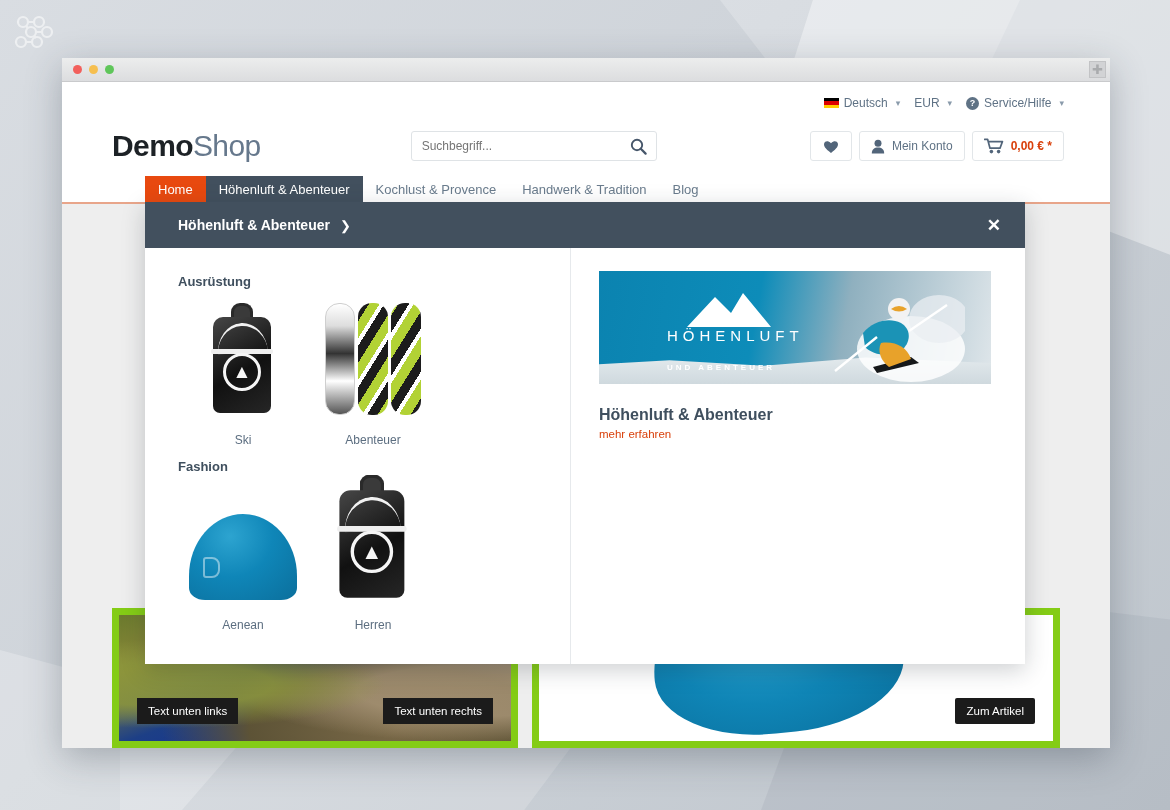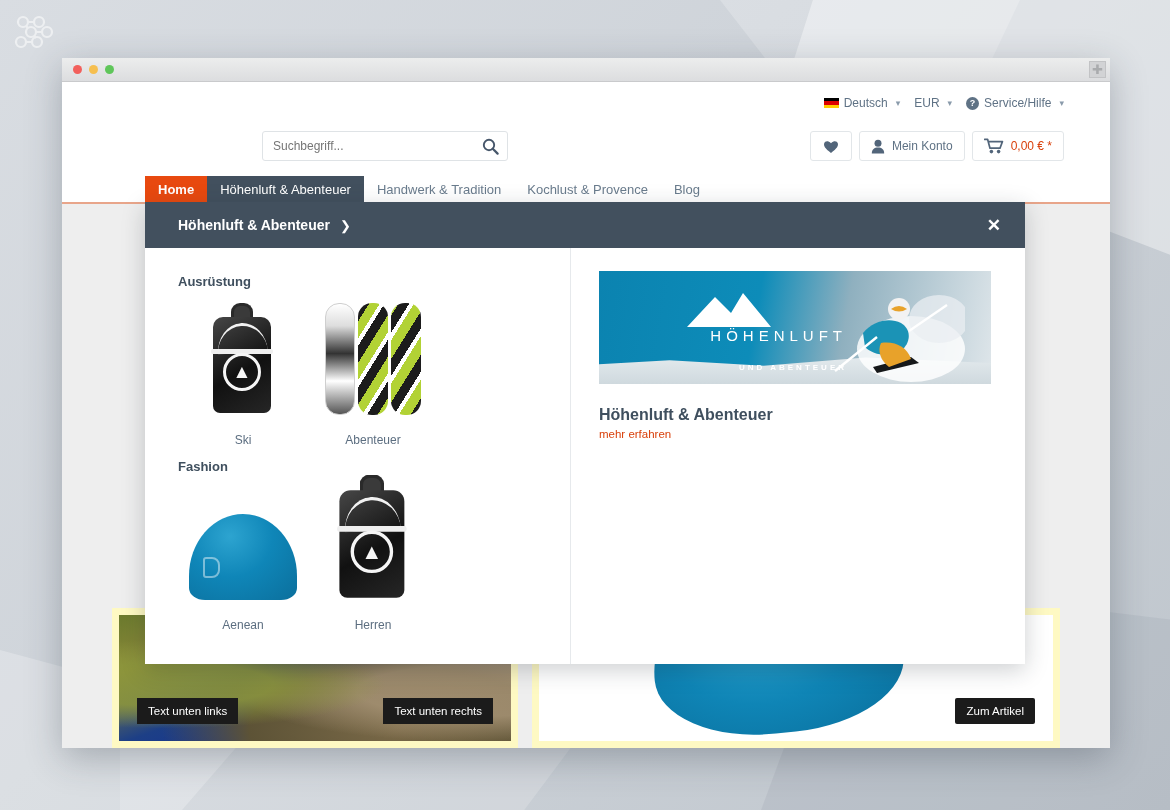--- a/index.html
+++ b/index.html
@@ -123,32 +123,32 @@
     align-items: center; justify-content: center;
   }
   .header-actions { margin-left: auto; display: flex; gap: 7px; }
   .btn-box {
     border: 1px solid #e2e6e9; border-radius: 3px; background: #fff;
     height: 30px; display: flex; align-items: center; gap: 7px;
     padding: 0 11px; cursor: pointer;
     font-size: 12px; color: #5f7285;
   }
   .btn-box.heart { padding: 0 12px; }
-  .cart-price { color: #d9400b; font-weight: normal; font-size: 12px; }
+  .cart-price { color: #d9400b; font-weight: bold; font-size: 12px; }
   
   .mainnav {
     display: flex; align-items: stretch; height: 28px;
     padding-left: 83px; position: relative;
     border-bottom: 2px solid #e8a58a;
   }
   .nav-item {
     display: flex; align-items: center; padding: 0 13px;
     font-size: 13px; color: #6a7c8d; cursor: pointer;
   }
-  .nav-item.active { background: #e8490f; color: #fff; font-weight: bold; }
+  .nav-item.active { background: #e8490f; color: #fff; font-weight: normal; }
   .nav-item.open { background: #42505e; color: #fff; }
   
   .flyout {
     position: absolute;
     left: 83px; top: 120px;
     width: 880px; height: 462px;
     background: #ffffff;
     box-shadow: 0 6px 22px rgba(30,40,50,0.22);
     z-index: 20;
   }
@@ -247,21 +247,21 @@
   .promo-snow {
     position: absolute; left: 0; right: 0; bottom: 0; height: 34px;
     background: linear-gradient(#e8eef1,#cfd9de);
     clip-path: polygon(0% 42%, 18% 30%, 42% 46%, 68% 22%, 100% 38%, 100% 100%, 0% 100%);
   }
   .promo-mountain {
     position: absolute; left: 86px; top: 16px; width: 120px; height: 42px;
   }
   .promo-text {
     position: absolute; left: 68px; top: 56px; color: #fff;
-    text-align: right; width: 180px;
+    text-align: left; width: 180px;
   }
   .promo-text .t1 {
     font-size: 15px; letter-spacing: 5px; font-weight: normal;
   }
   .promo-text .t2 {
     font-size: 8px; letter-spacing: 3px; margin-top: 19px; font-weight: bold;
   }
   .skier {
     position: absolute; right: 26px; top: 8px; width: 150px; height: 105px;
   }
@@ -279,21 +279,21 @@
   
   .page-content {
     position: absolute; left: 0; right: 0; top: 120px; bottom: 0;
     background: #eeeeee; padding: 0 50px;
   }
   .content-row {
     display: flex; gap: 14px; position: absolute;
     left: 50px; right: 50px; bottom: 0px;
   }
   .tile {
-    background: #fef9c3; padding: 7px; position: relative;
+    background: #84cc16; padding: 7px; position: relative;
   }
   .tile.left { width: 406px; }
   .tile.right { flex: 1; }
   .tile-img { width: 100%; height: 126px; position: relative; overflow: hidden; }
   .coast {
     width: 100%; height: 100%;
     background:
       radial-gradient(ellipse at 72% 90%, #7b6a49 0%, #5d5336 38%, transparent 60%),
       linear-gradient(160deg,#6b7a2e 0%, #8d8a3a 22%, #1d3f86 48%, #17358f 62%, #9a8a6b 78%, #7d7149 100%);
   }
@@ -385,20 +385,23 @@
           <span class="caret">▾</span>
         </div>
         <div class="topbar-item">
           <span class="help-icon">?</span>
           <span>Service/Hilfe</span>
           <span class="caret">▾</span>
         </div>
       </div>
 
       <div class="header-main">
+        <div class="logo">
+          <b>Demo</b><span>Shop</span>
+        </div>
 
         <div class="search-wrap">
           <input class="search-input" type="text" placeholder="Suchbegriff..." style="">
           <button class="search-btn">
             <svg width="17" height="17" viewBox="0 0 17 17">
               <circle cx="7" cy="7" r="5.2" fill="none" stroke="#46566a" stroke-width="1.9"></circle>
               <line x1="10.8" y1="10.8" x2="15.6" y2="15.6" stroke="#46566a" stroke-width="2.2" stroke-linecap="round"></line>
             </svg>
           </button>
         </div>
@@ -423,22 +426,22 @@
               <circle cx="14.6" cy="13.6" r="1.8" fill="#52657a"></circle>
             </svg>
             <span class="cart-price">0,00 € *</span>
           </div>
         </div>
       </div>
 
       <div class="mainnav">
         <div class="nav-item active">Home</div>
         <div class="nav-item open">Höhenluft &amp; Abenteuer</div>
+        <div class="nav-item">Kochlust &amp; Provence</div>
         <div class="nav-item">Handwerk &amp; Tradition</div>
-        <div class="nav-item">Kochlust &amp; Provence</div>
         <div class="nav-item">Blog</div>
       </div>
     </div>
 
     <div class="flyout">
       <div class="flyout-head">
         <span class="flyout-title">Höhenluft &amp; Abenteuer</span>
         <span class="flyout-arrow">❯</span>
         <span class="flyout-close">✕</span>
       </div>

